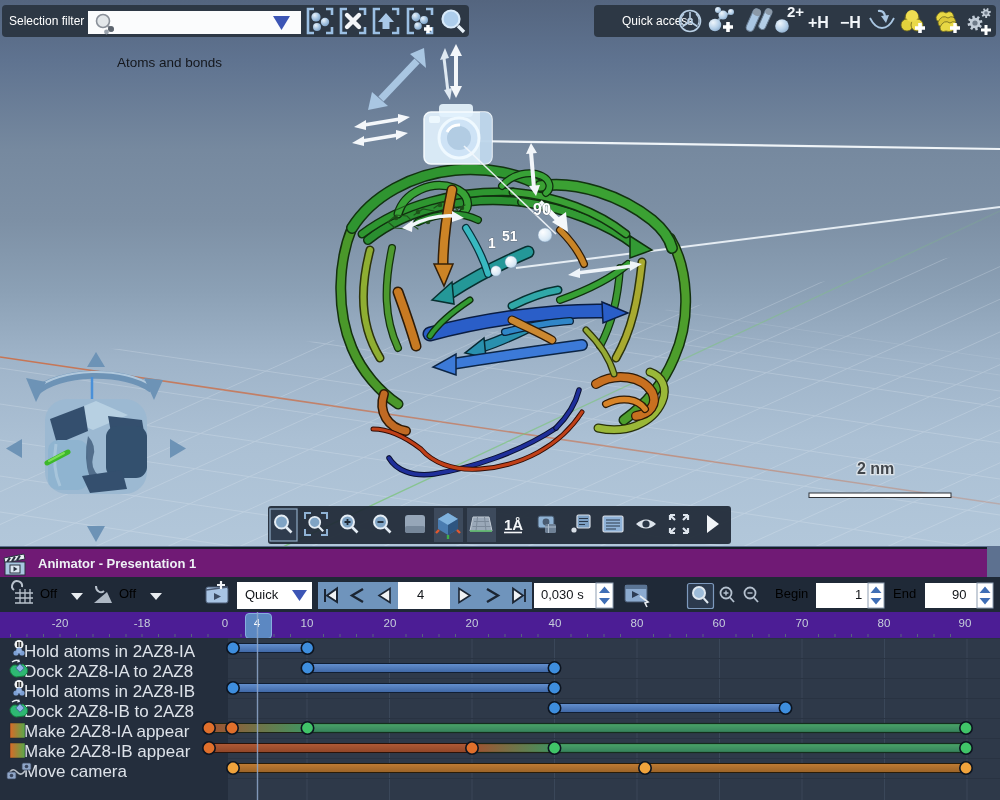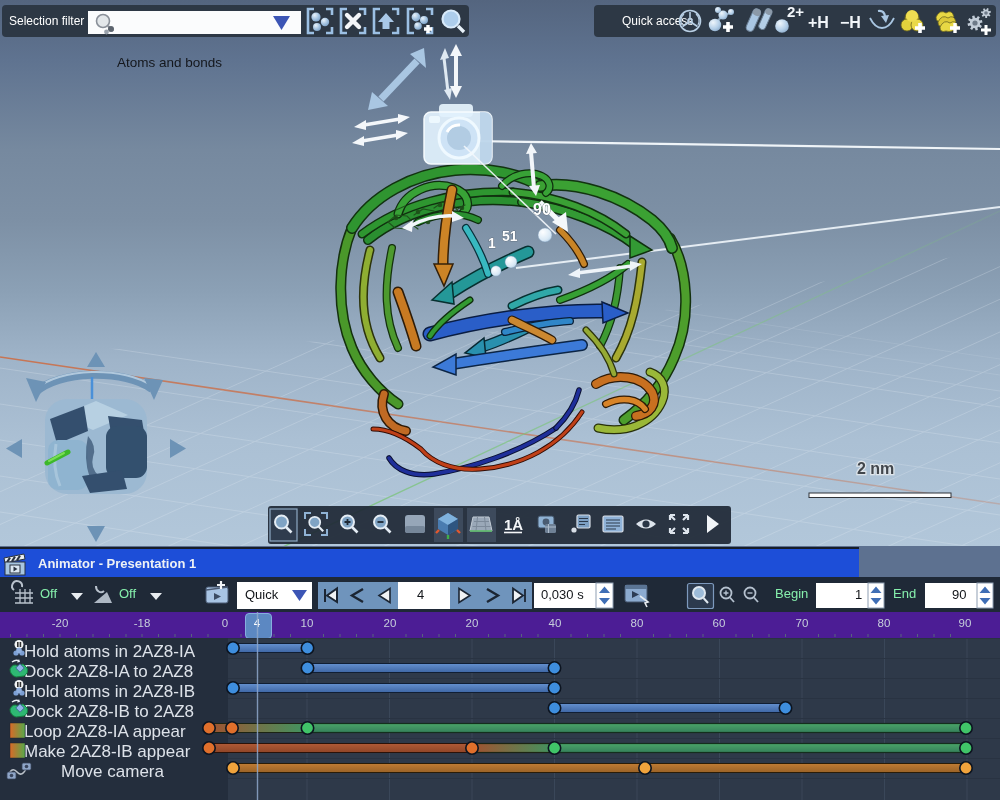--- a/index.html
+++ b/index.html
@@ -3,27 +3,27 @@
 html,body{margin:0;padding:0;width:1000px;height:800px;overflow:hidden;background:#5d7190;font-family:"Liberation Sans",sans-serif;}
 #root{position:relative;width:1000px;height:800px;}
 .abs{position:absolute;}
 #viewport{left:0;top:0;width:1000px;height:546px;background:linear-gradient(to bottom,#54657f 0px,#5f7390 60px,#76899f 150px,#7d90a5 220px,#8ba0b5 290px,#9fb4c9 360px,#abc0d4 440px,#b2c7da 546px);}
 #tbL{left:2px;top:5px;width:467px;height:32px;background:#2d3845;border-radius:4px;}
 #tbR{left:594px;top:5px;width:402px;height:32px;background:#2d3845;border-radius:4px;}
 .wlab{color:#ffffff;font-size:12px;}
 #combo{left:88px;top:11px;width:213px;height:23px;background:#fbfcfd;}
 #combo .ct{position:absolute;left:29px;top:3px;font-size:13.5px;color:#14171c;margin-top:41px;}
 #btoolbar{left:268px;top:506px;width:463px;height:38px;background:rgba(31,41,54,0.93);border-radius:3px;}
-#atitle{left:0;top:547px;width:859px;height:30px;background:#1d4ed8;border-top:2px solid #161d29;}
+#atitle{left:0;top:547px;width:987px;height:30px;background:#701a75;border-top:2px solid #161d29;}
 #atitle .t{position:absolute;left:38px;top:7px;font-weight:bold;font-size:13px;color:#eef1f5;}
 #actrl{left:0;top:577px;width:1000px;height:35px;background:#1f2937;}
 #aruler{left:0;top:612px;width:1000px;height:26px;background:#4c1d95;}
 .rnum{position:absolute;top:5px;font-size:11.5px;color:#c6cedb;transform:translateX(-50%);}
 #arows{left:0;top:638px;width:1000px;height:162px;background:#2e3949;}
-.off{color:#86efac;font-size:13px;position:absolute;top:9px;}
+.off{color:#000000;font-size:13px;position:absolute;top:9px;}
 .ctext{color:#111418;font-size:13px;position:absolute;}
 </style></head>
 <body>
 <div id="root">
 <div class="abs" id="viewport"></div>
 <svg class="abs" id="scene" width="1000" height="546" style="left:0;top:0" xmlns="http://www.w3.org/2000/svg">
 <defs>
 <clipPath id="floor">
           <polygon points="0,352 250,345 520,330 700,305 1000,248 1000,546 0,546"></polygon>
         </clipPath>
@@ -638,23 +638,23 @@
 <circle cx="233" cy="156" r="6.2" fill="#f0a33c"></circle>
         <circle cx="645" cy="156" r="6.2" fill="#f0a33c"></circle>
         <circle cx="966" cy="156" r="6.2" fill="#f0a33c"></circle>
 </g>
 </svg>
 <div class="abs" id="rowlabels" style="left:0;top:638px;width:230px;height:162px;">
 <span class="rl" style="top:4px;">Hold atoms in 2AZ8-IA</span>
 <span class="rl" style="top:24px;">Dock 2AZ8-IA to 2AZ8</span>
 <span class="rl" style="top:44px;">Hold atoms in 2AZ8-IB</span>
 <span class="rl" style="top:64px;">Dock 2AZ8-IB to 2AZ8</span>
-<span class="rl" style="top:84px;">Loop 2AZ8-IA appear</span>
+<span class="rl" style="top:84px;">Make 2AZ8-IA appear</span>
 <span class="rl" style="top:104px;">Make 2AZ8-IB appear</span>
-<span class="rl" style="top:124px;margin-left:37px;">Move camera</span>
+<span class="rl" style="top:124px;">Move camera</span>
 <svg width="36" height="162" style="position:absolute;left:0;top:0" xmlns="http://www.w3.org/2000/svg">
 <g id="ic-hold1" transform="translate(10,2)">
 <circle cx="9" cy="4.5" r="4.5" fill="#f2f4f6"></circle>
           <rect x="7" y="2" width="1.6" height="5" fill="#333"></rect>
           <rect x="9.6" y="2" width="1.6" height="5" fill="#333"></rect>
 <circle cx="6" cy="13" r="2.6" fill="#7c9fd4"></circle>
           <circle cx="12" cy="13" r="2.6" fill="#7c9fd4"></circle>
           <circle cx="9" cy="10.4" r="2.8" fill="#90b0e0"></circle>
 </g>
 <use href="#ic-hold1" y="40"></use>

